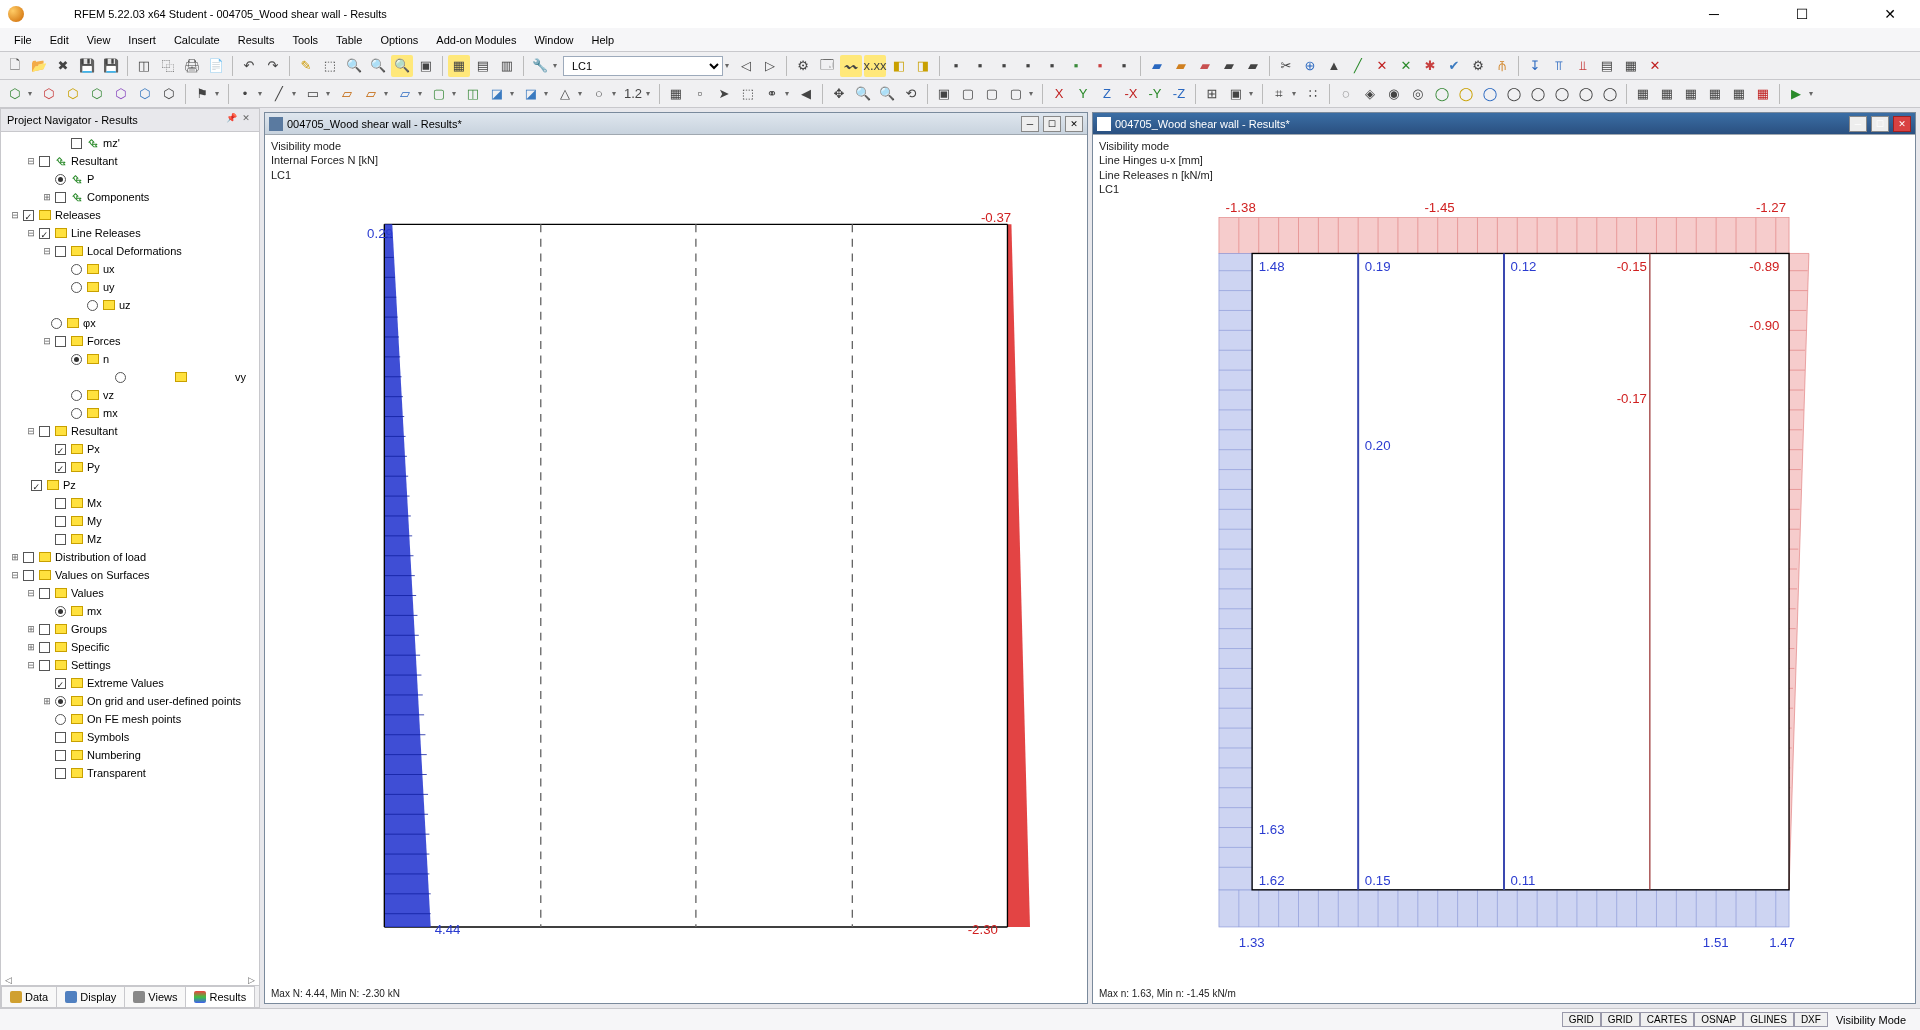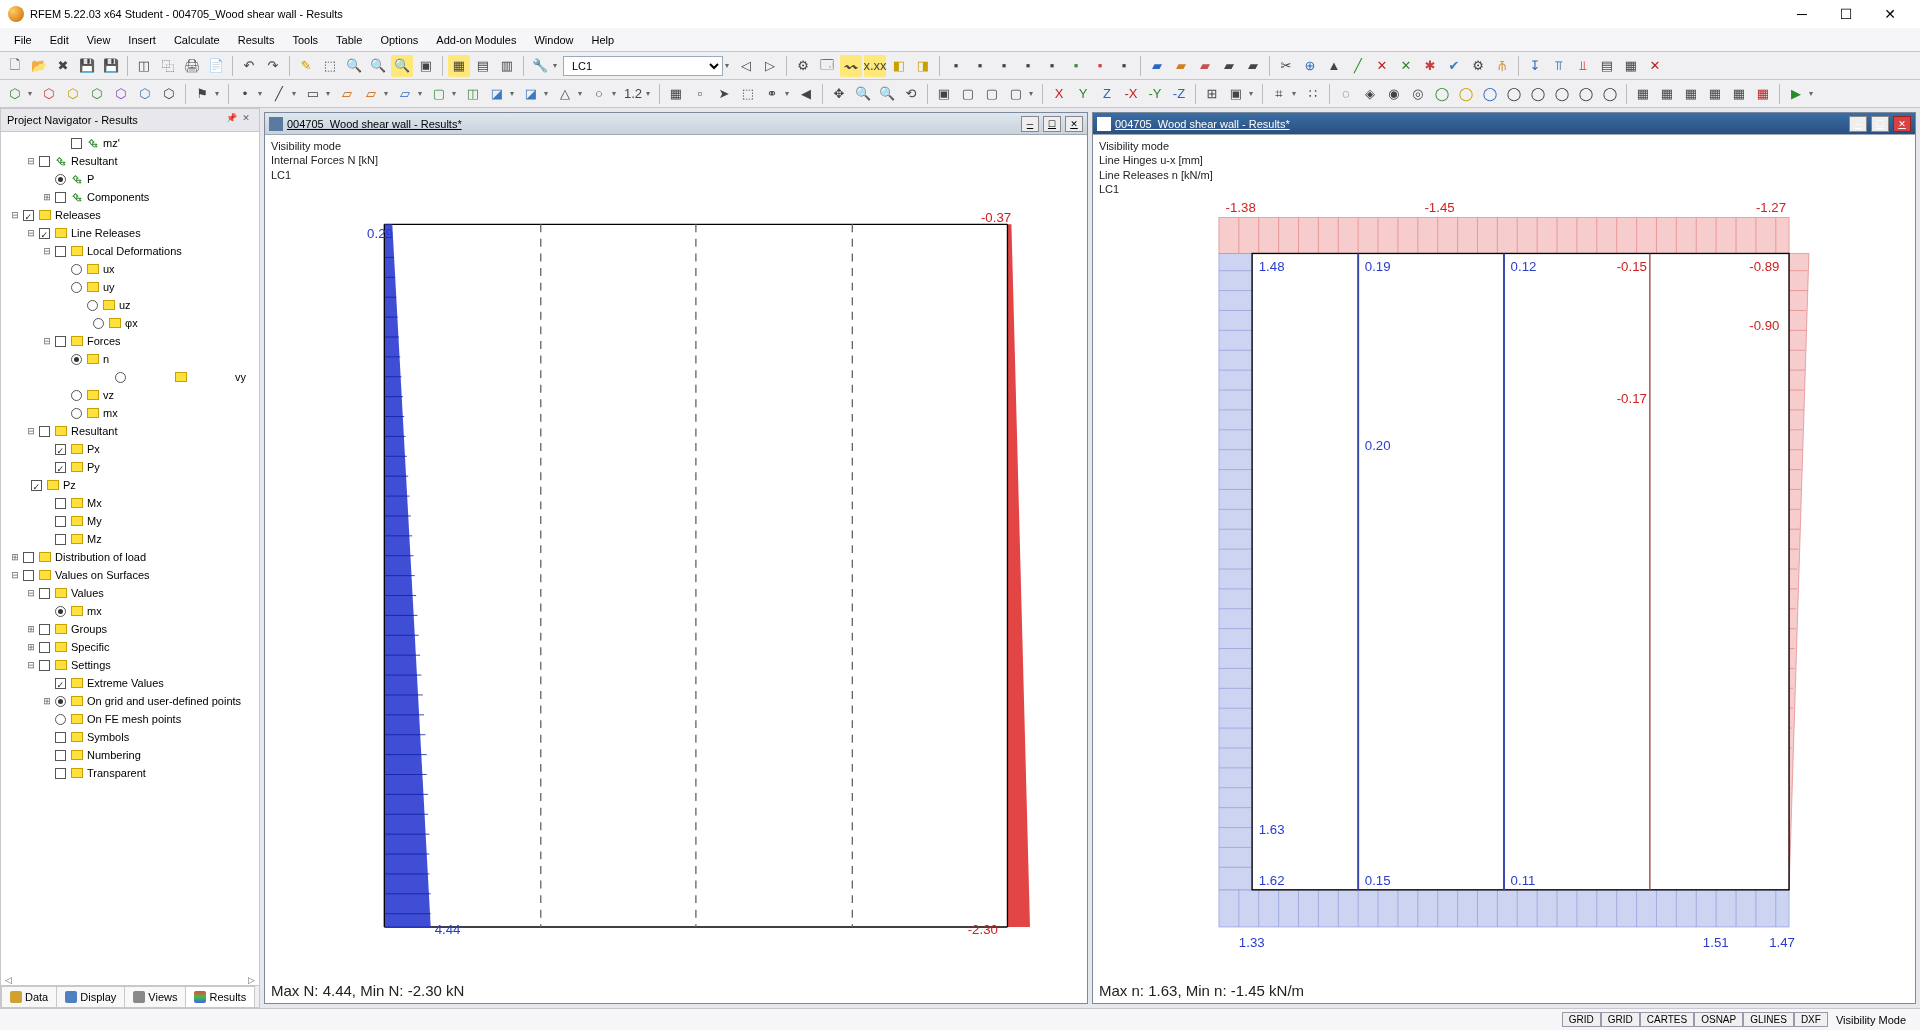--- a/index.html
+++ b/index.html
@@ -1,18 +1,18 @@
 <!DOCTYPE html>
 <html><head>
 <meta charset="utf-8">
 <style>
 * { box-sizing: border-box; margin: 0; padding: 0; font-family: "Segoe UI", Tahoma, sans-serif; font-size: 11px; }
 body { background: #f0f0f0; width: 1920px; height: 1030px; overflow: hidden; }
 
-.titlebar { height: 28px; background: #fff; display: flex; align-items: center; padding: 0 8px; }
+.titlebar { height: 28px; background: #fff; display: flex; align-items: center; padding: 0 8px; gap: 44px; }
 .titlebar .icon { width: 16px; height: 16px; margin-right: 6px; background: radial-gradient(circle at 30% 30%, #ffcc66, #cc6600); border-radius: 50%; }
 .titlebar .spacer { flex: 1; }
 .titlebar .winbtn { width: 44px; height: 28px; display: flex; align-items: center; justify-content: center; font-size: 14px; }
 
 .menubar { height: 24px; background: #f6f6f8; border-bottom: 1px solid #c8c8cc; display: flex; align-items: center; padding: 0 6px; gap: 2px; }
 .menubar .menu { padding: 2px 8px; }
 
 .toolbar { height: 28px; background: #f0f0f2; border-bottom: 1px solid #c8c8cc; display: flex; align-items: center; padding: 0 4px; gap: 2px; overflow: hidden; }
 .tb-btn { width: 22px; height: 22px; border: 1px solid transparent; display: flex; align-items: center; justify-content: center; font-size: 13px; border-radius: 2px; color: #444; }
 .tb-sep { width: 1px; height: 20px; background: #bbb; margin: 0 3px; }
@@ -34,29 +34,29 @@
 .glyph-radio { width: 11px; height: 11px; border: 1px solid #555; border-radius: 50%; background: #fff; display: flex; align-items: center; justify-content: center; }
 .glyph-radio.selected::after { content: ""; width: 5px; height: 5px; background: #333; border-radius: 50%; }
 .nav-tabs { display: flex; background: #f0f0f2; border-top: 1px solid #c8c8cc; }
 .nav-tab { padding: 4px 8px; border: 1px solid #c8c8cc; border-bottom: none; background: #f8f8f8; margin-right: -1px; display: flex; align-items: center; gap: 3px; }
 .nav-tab.active { background: #fff; }
 .nav-tab .ic { width: 12px; height: 12px; background: #888; border-radius: 2px; }
 .nav-scroll { display: flex; align-items: center; padding: 0 4px; }
 
 .workspace { flex: 1; display: flex; gap: 4px; padding: 4px; background: #e8e8ec; }
 .docwin { flex: 1; border: 1px solid #7a8a9c; background: #fff; display: flex; flex-direction: column; }
-.docwin-titlebar { height: 22px; background: linear-gradient(#dfe6ee, #c8d3de); border-bottom: 1px solid #a0a8b0; display: flex; align-items: center; padding: 0 4px; gap: 4px; text-decoration: underline; }
+.docwin-titlebar { height: 22px; background: linear-gradient(#dfe6ee, #c8d3de); border-bottom: 1px solid #a0a8b0; display: flex; align-items: center; padding: 0 4px; gap: 4px; }
 .docwin-titlebar.active { background: linear-gradient(#3b6ea5, #2a5080); color: #fff; }
 .docwin-titlebar .ic { width: 14px; height: 14px; background: #5a7aa0; }
 .docwin-titlebar .spacer { flex: 1; }
 .docwin-titlebar .wbtn { width: 18px; height: 16px; border: 1px solid #888; background: #eee; font-size: 9px; display: flex; align-items: center; justify-content: center; }
 .docwin-titlebar.active .closebtn { background: #d94142; border-color: #a02020; color: #fff; }
 .docwin-body { flex: 1; position: relative; background: #fff; }
 .doc-annot { position: absolute; left: 6px; top: 4px; font-size: 10px; color: #222; line-height: 1.3; }
-.doc-footer { position: absolute; left: 6px; bottom: 4px; font-size: 15px; color: #222; }
+.doc-footer { position: absolute; left: 6px; bottom: 4px; font-size: 10px; color: #222; }
 
 .statusbar { height: 22px; background: #f6f6f8; border-top: 1px solid #c8c8cc; display: flex; align-items: center; justify-content: flex-end; padding: 0 6px; gap: 0; }
 .statusbar .sbtn { border: 1px solid #99a; padding: 1px 6px; font-size: 10px; background: #f0f0f0; }
 
 svg text { font-size: 10px; font-family: Arial, sans-serif; }
 
 .badge-yellow { background: #ffe13e; border: 1px solid #c8a000; width: 12px; height: 10px; display: inline-block; }
 .icon-axes { color: #2a8a2a; font-weight: bold; }
 </style>
 </head>
@@ -361,21 +361,21 @@
         <div class="tree-row" style="padding-left: 72px;">
           <span class="tree-expander"></span>
           <span class="tree-glyph">
             <span class="glyph-radio"></span>
           </span>
           <span class="tree-glyph">
             <span class="badge-yellow"></span>
           </span>
           <span>uz</span>
         </div>
-        <div class="tree-row" style="padding-left: 78px;">
+        <div class="tree-row" style="padding-left: 36px;">
           <span class="tree-expander"></span>
           <span class="tree-glyph">
             <span class="glyph-radio"></span>
           </span>
           <span class="tree-glyph">
             <span class="badge-yellow"></span>
           </span>
           <span>φx</span>
         </div>
         <div class="tree-row" style="padding-left: 40px;">

